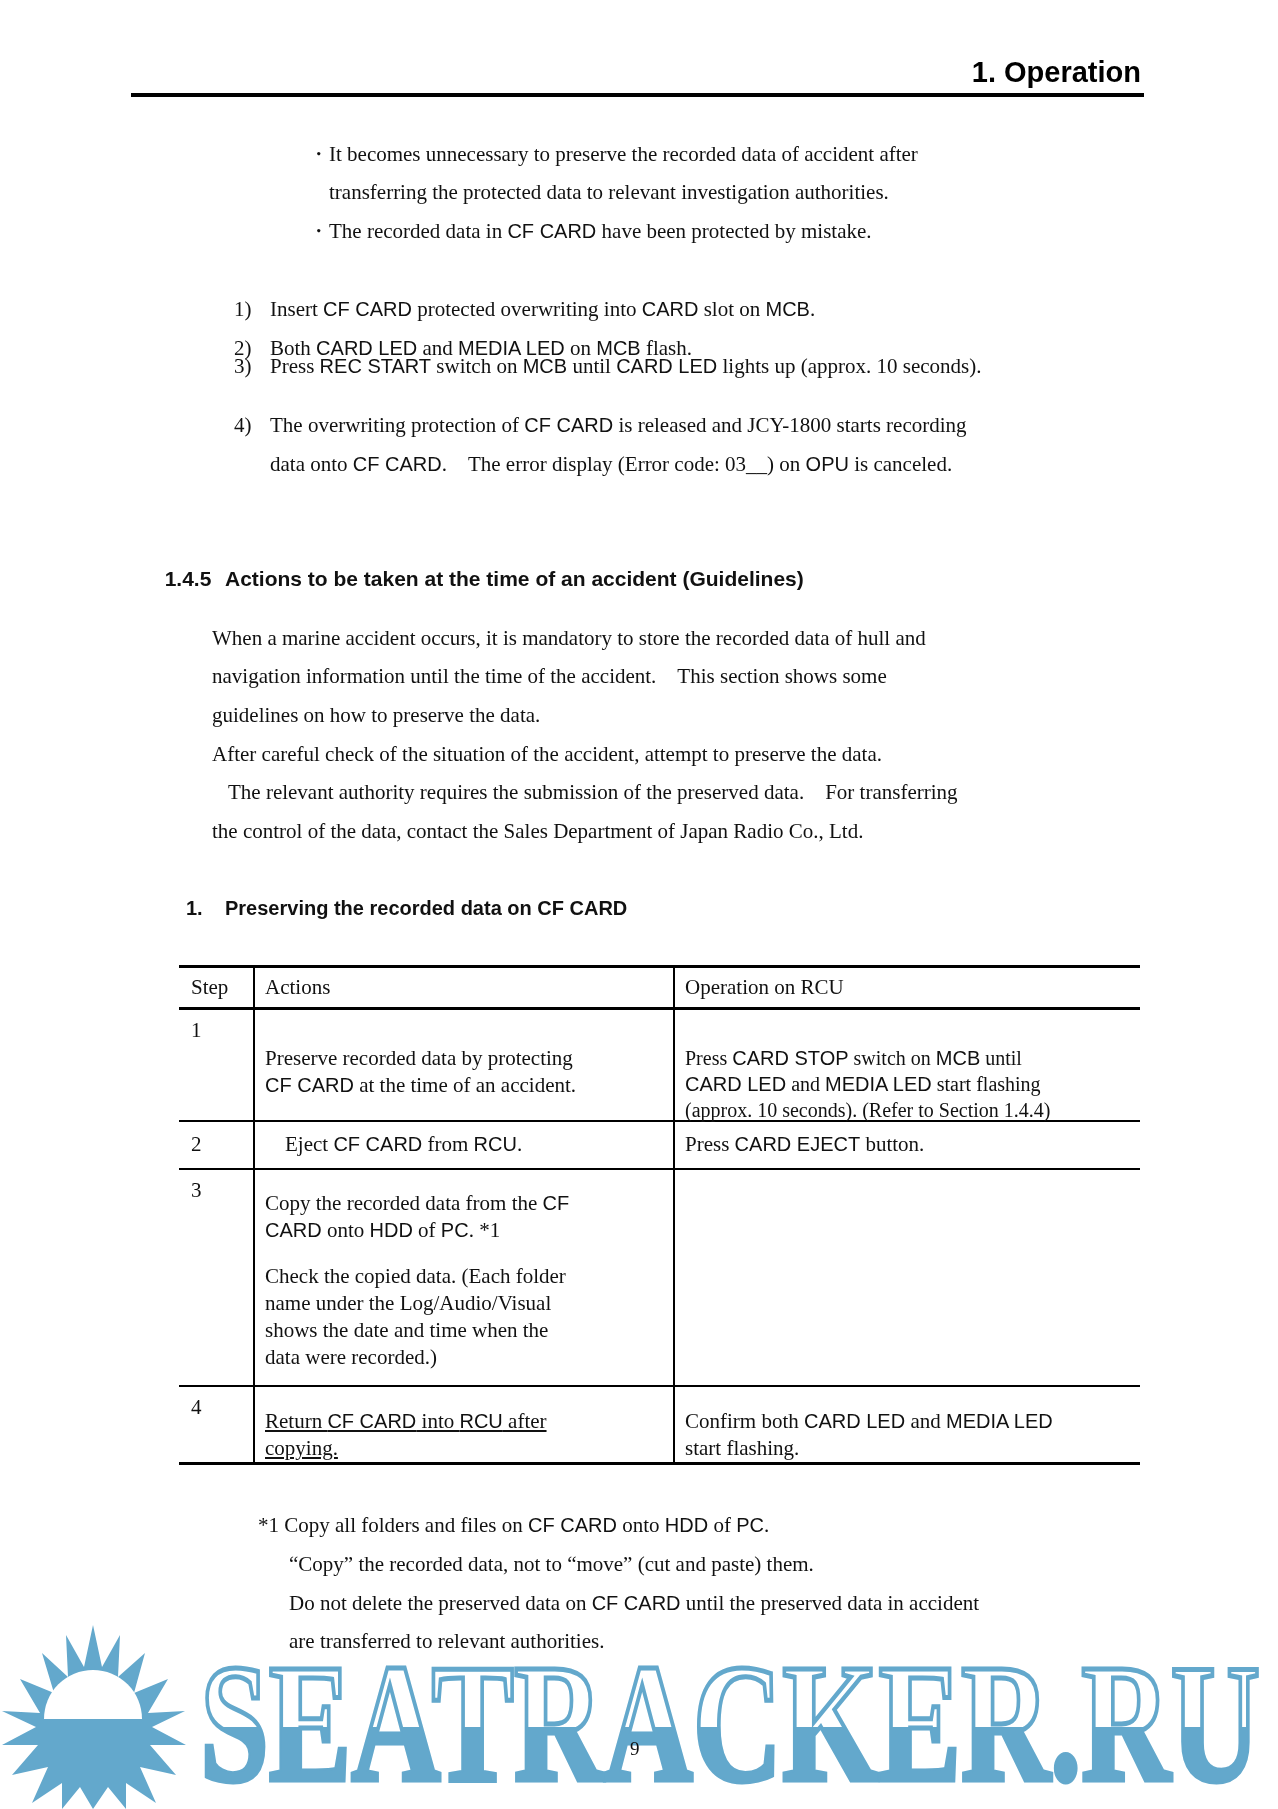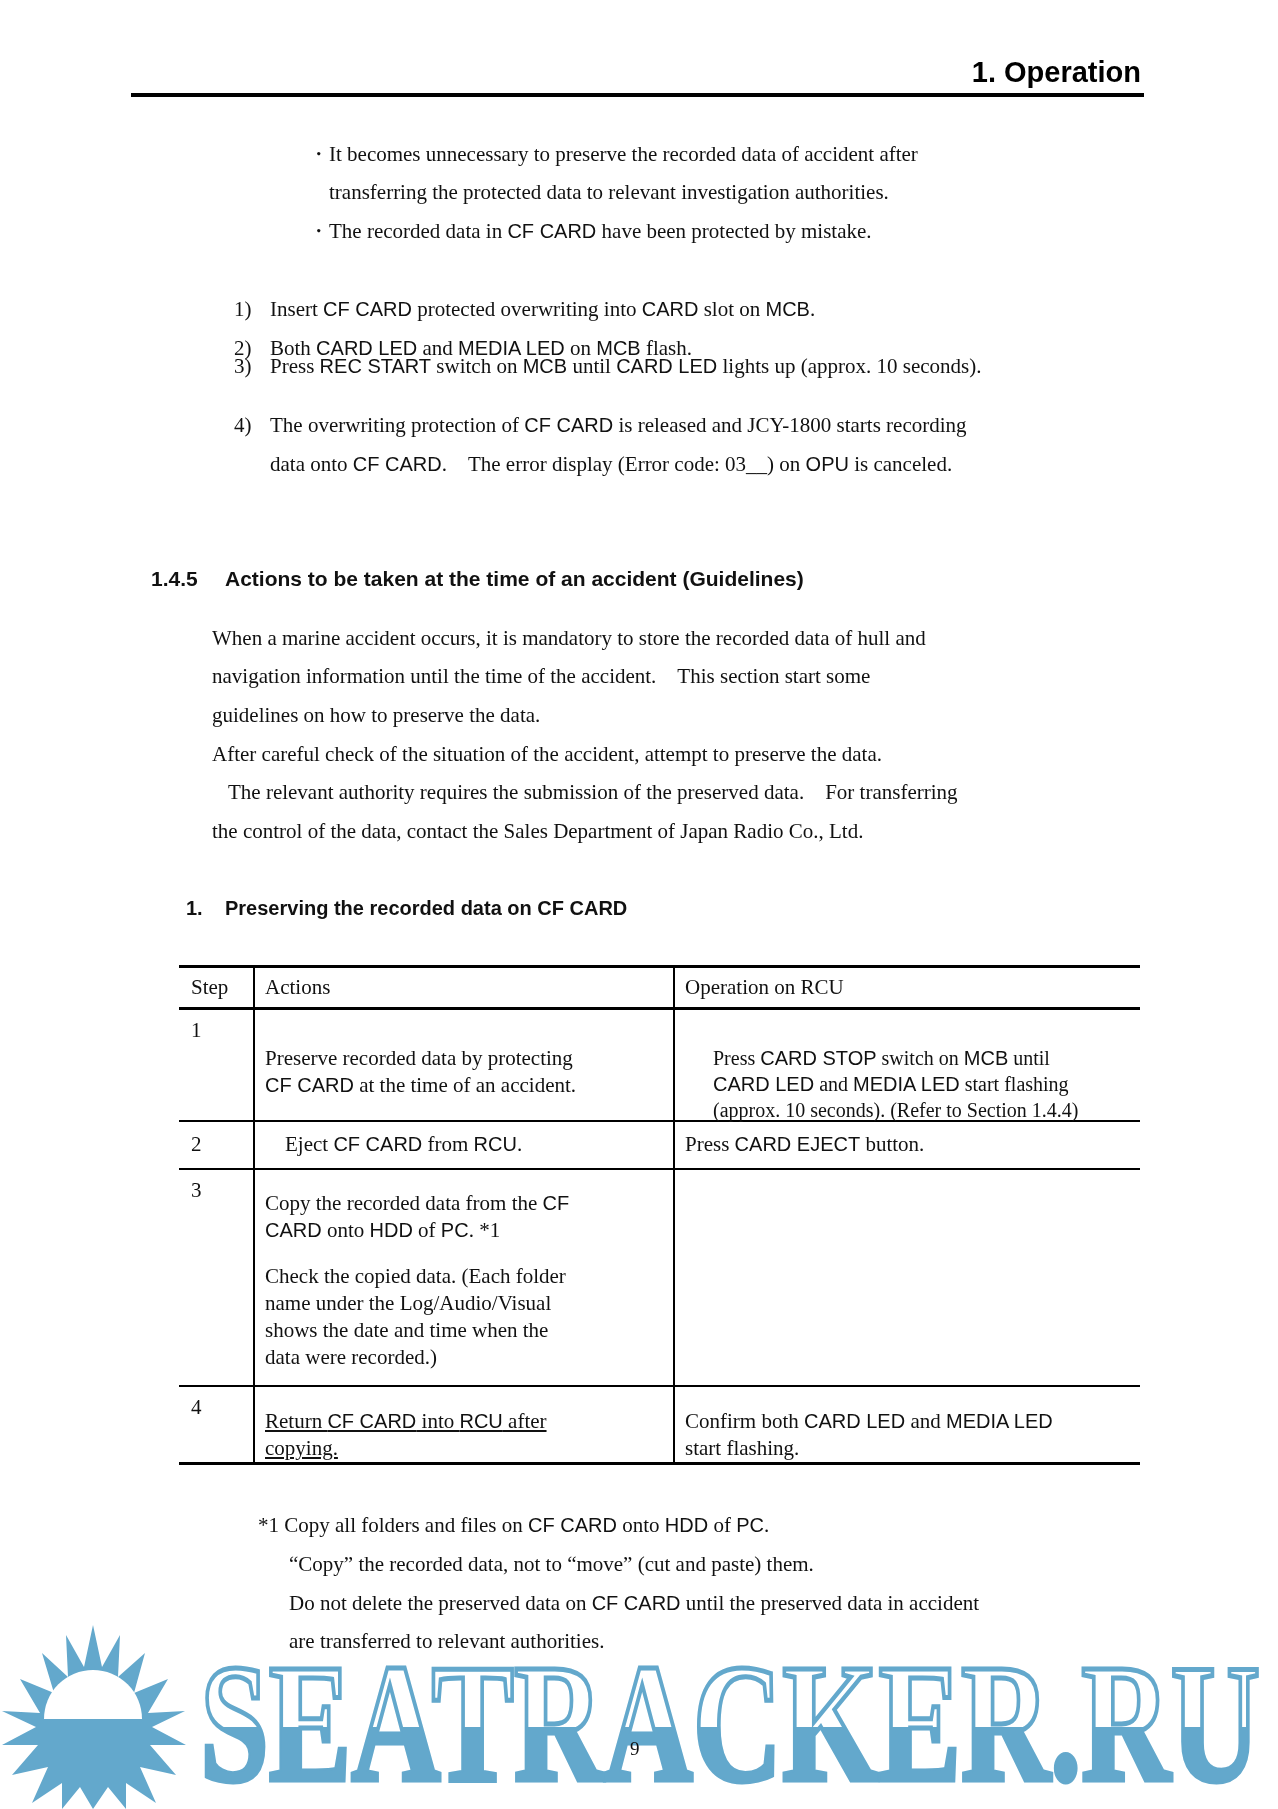--- a/index.html
+++ b/index.html
@@ -8,33 +8,33 @@
 
   .chapter-title { position:absolute; right:137px; top:56px; font-family:"Liberation Sans",sans-serif;
                    font-weight:bold; font-size:29px; color:#000; }
   .header-rule { position:absolute; left:131px; top:93px; width:1013px; height:4px; background:#000; }
 
   .line { position:absolute; font-size:21px; line-height:28px; white-space:nowrap; }
   .kw { font-family:"Liberation Sans",sans-serif; font-size:20px; }
 
   .sec-heading { position:absolute; left:151px; top:567px; font-family:"Liberation Sans",sans-serif;
                  font-weight:bold; font-size:21px; }
-  .sec-heading .num { display:inline-block; width:74px; }
+  .sec-heading .num { display:inline-block; width:74px;text-align:center; }
 
   .sub-heading { position:absolute; left:174px; top:897px; font-family:"Liberation Sans",sans-serif;
                  font-weight:bold; font-size:20px;margin-left:12px; }
   .sub-heading .num { display:inline-block; width:39px; }
 
   
   .tbl { position:absolute; left:179px; top:965px; width:961px; }
   .tbl .hline { position:absolute; left:0; width:961px; height:3px; background:#000; }
   .tbl .hline.thin { height:2px; }
   .tbl .vline { position:absolute; width:2px; background:#000; }
   .cell { position:absolute; font-size:21px; line-height:27px; }
-  .cell.small { font-size:20px; line-height:26px;margin-left:28px; }
+  .cell.small { font-size:20px; line-height:26px; }
   .cell .kw { font-size:20px; }
 
   .footnote { position:absolute; font-size:21px; line-height:28px; white-space:nowrap; }
 
   .page-num { position:absolute; left:630px; top:1738px; font-size:19px; color:#111; z-index:3; }
 
   .watermark { position:absolute; left:0; top:1615px; width:1278px; height:194px; z-index:2; pointer-events:none; }
 </style>
 </head>
 <body>
@@ -64,21 +64,21 @@
 </div>
 <div class="line" style="left:270px;top:450px;">
   <span>data onto </span><span class="kw">CF CARD</span><span>.　The error display (Error code: 03__) on </span><span class="kw">OPU</span><span> is canceled.</span>
 </div>
 
 <div class="sec-heading">
   <span class="num">1.4.5</span><span>Actions to be taken at the time of an accident (Guidelines)</span>
 </div>
 
 <div class="line" style="left:212px;top:624px;">When a marine accident occurs, it is mandatory to store the recorded data of hull and</div>
-<div class="line" style="left:212px;top:662px;">navigation information until the time of the accident.　This section start some</div>
+<div class="line" style="left:212px;top:662px;">navigation information until the time of the accident.　This section shows some</div>
 <div class="line" style="left:212px;top:701px;">guidelines on how to preserve the data.</div>
 <div class="line" style="left:212px;top:740px;">After careful check of the situation of the accident, attempt to preserve the data.</div>
 <div class="line" style="left:228px;top:778px;">The relevant authority requires the submission of the preserved data.　For transferring</div>
 <div class="line" style="left:212px;top:817px;">the control of the data, contact the Sales Department of Japan Radio Co., Ltd.</div>
 
 <div class="sub-heading">
   <span class="num">1.</span><span>Preserving the recorded data on CF CARD</span>
 </div>
 
 <div class="tbl" style="height:500px;">

